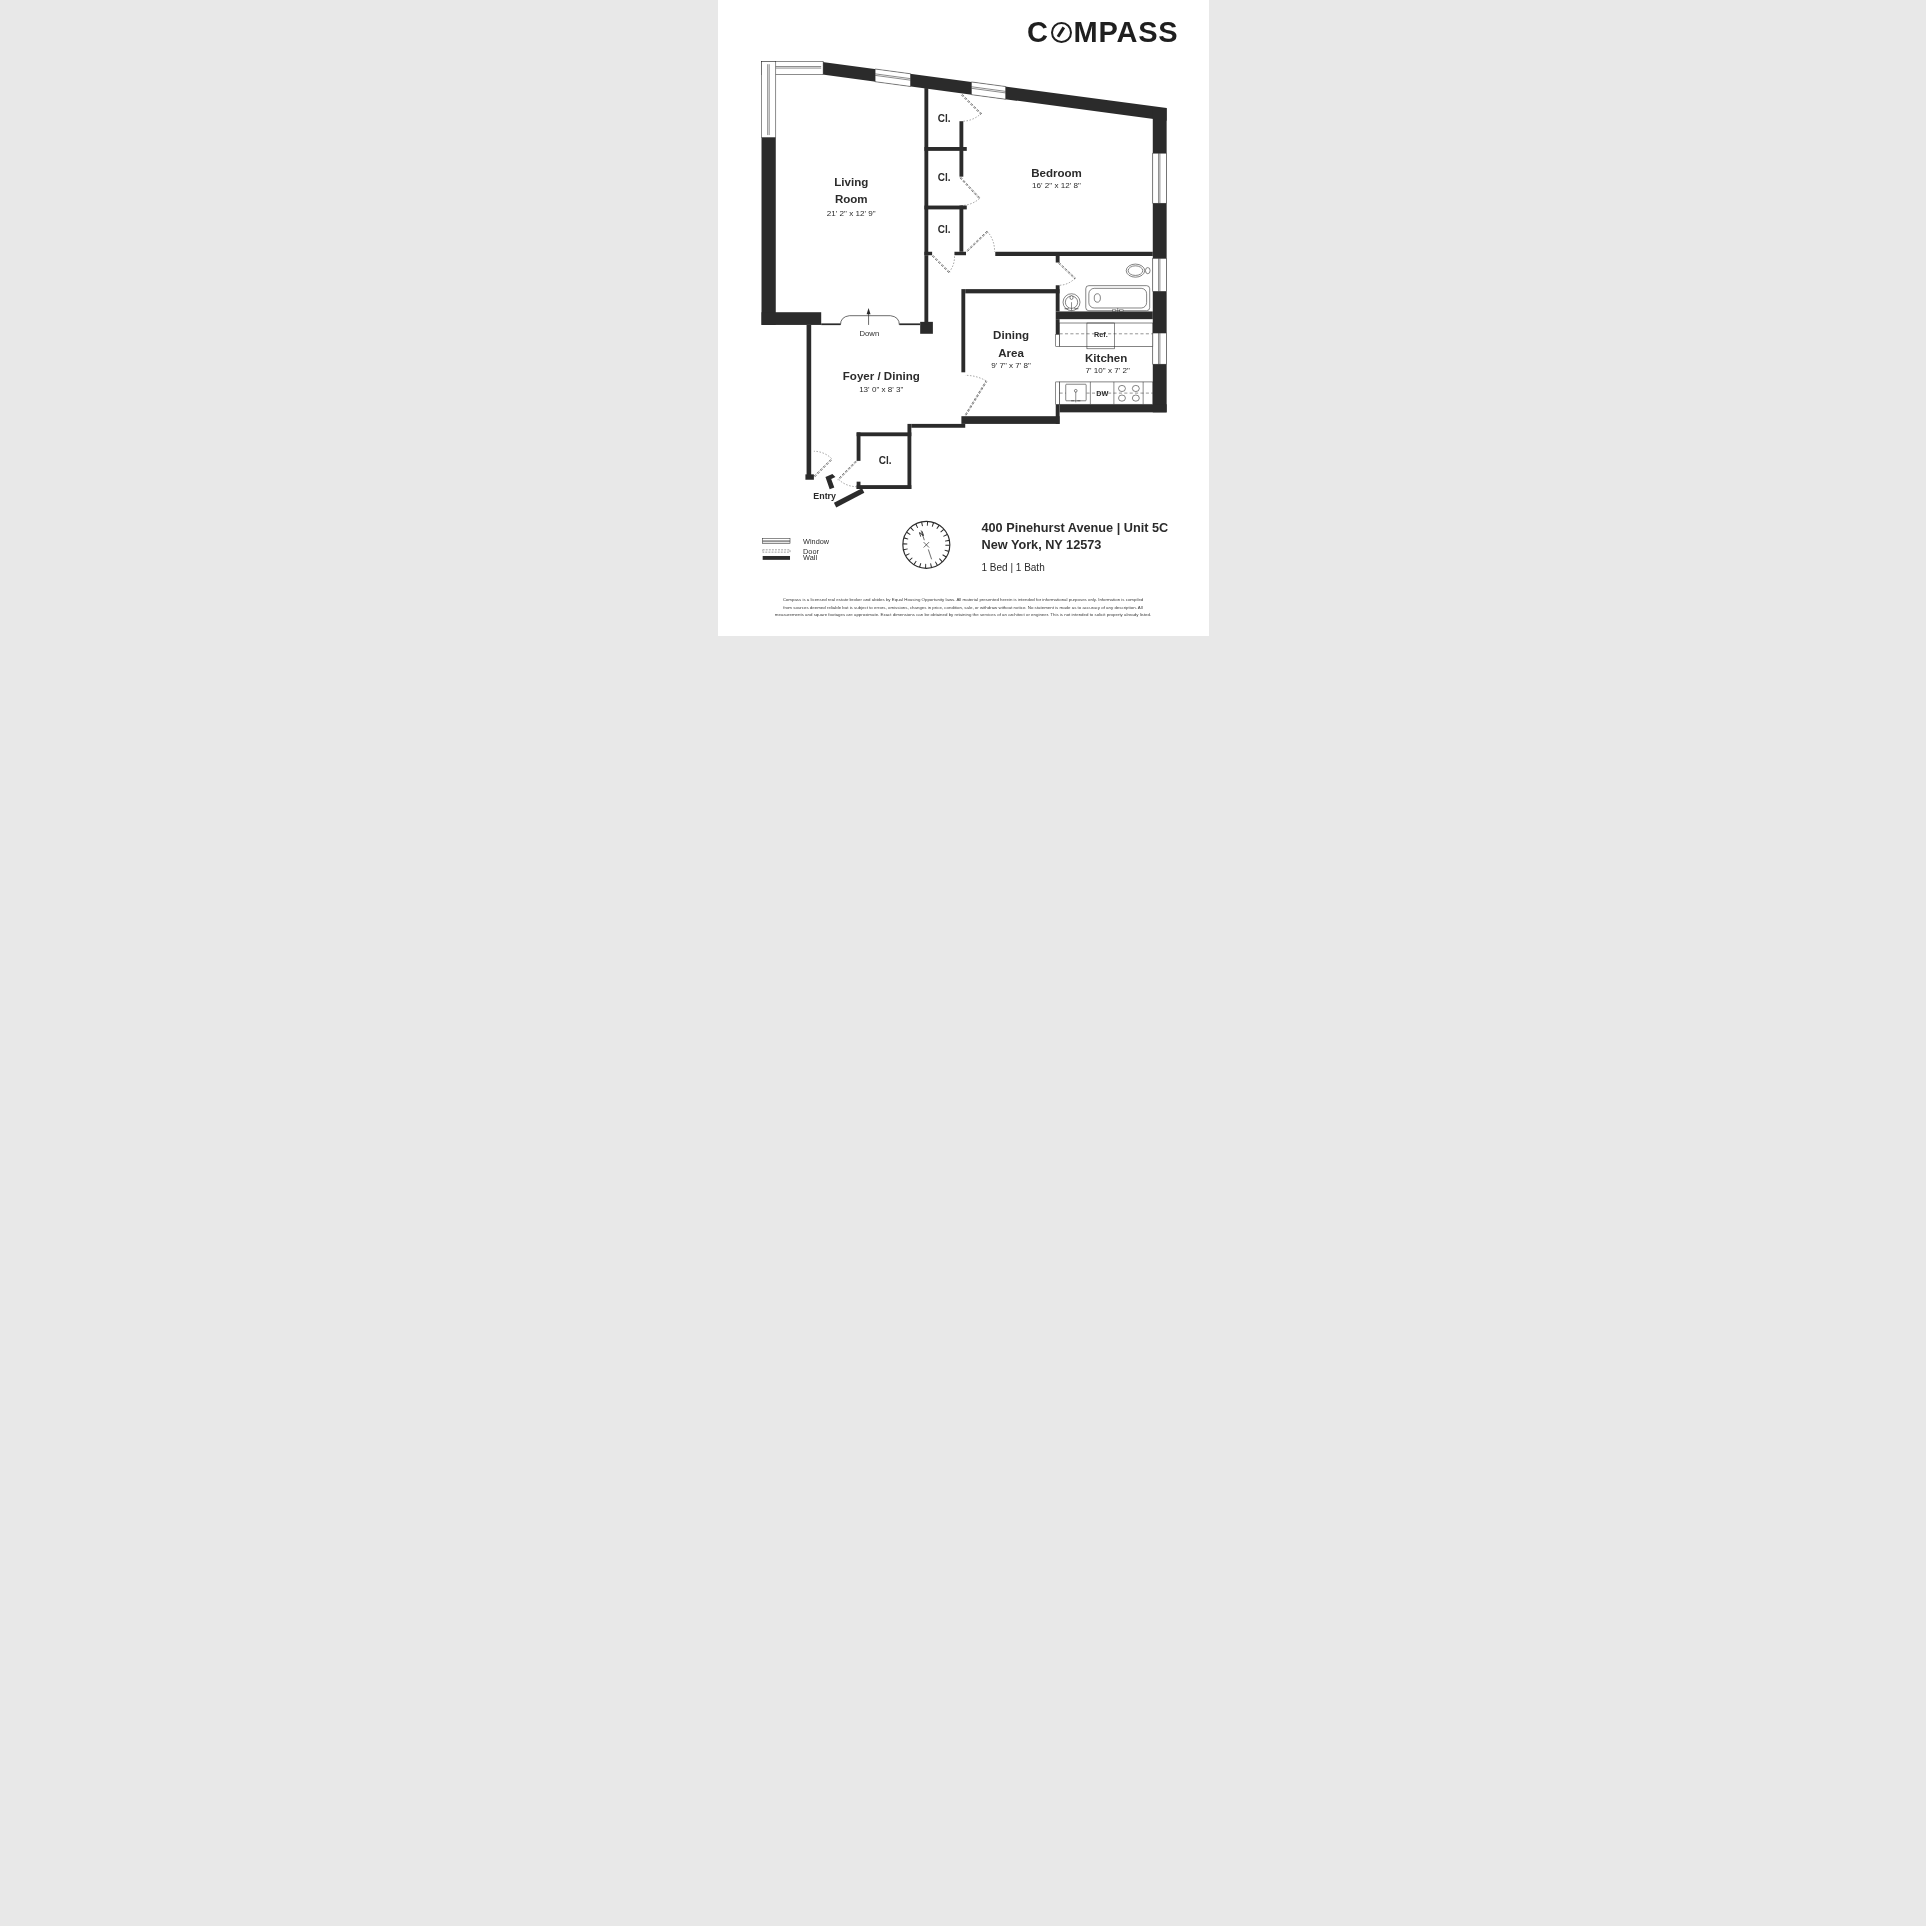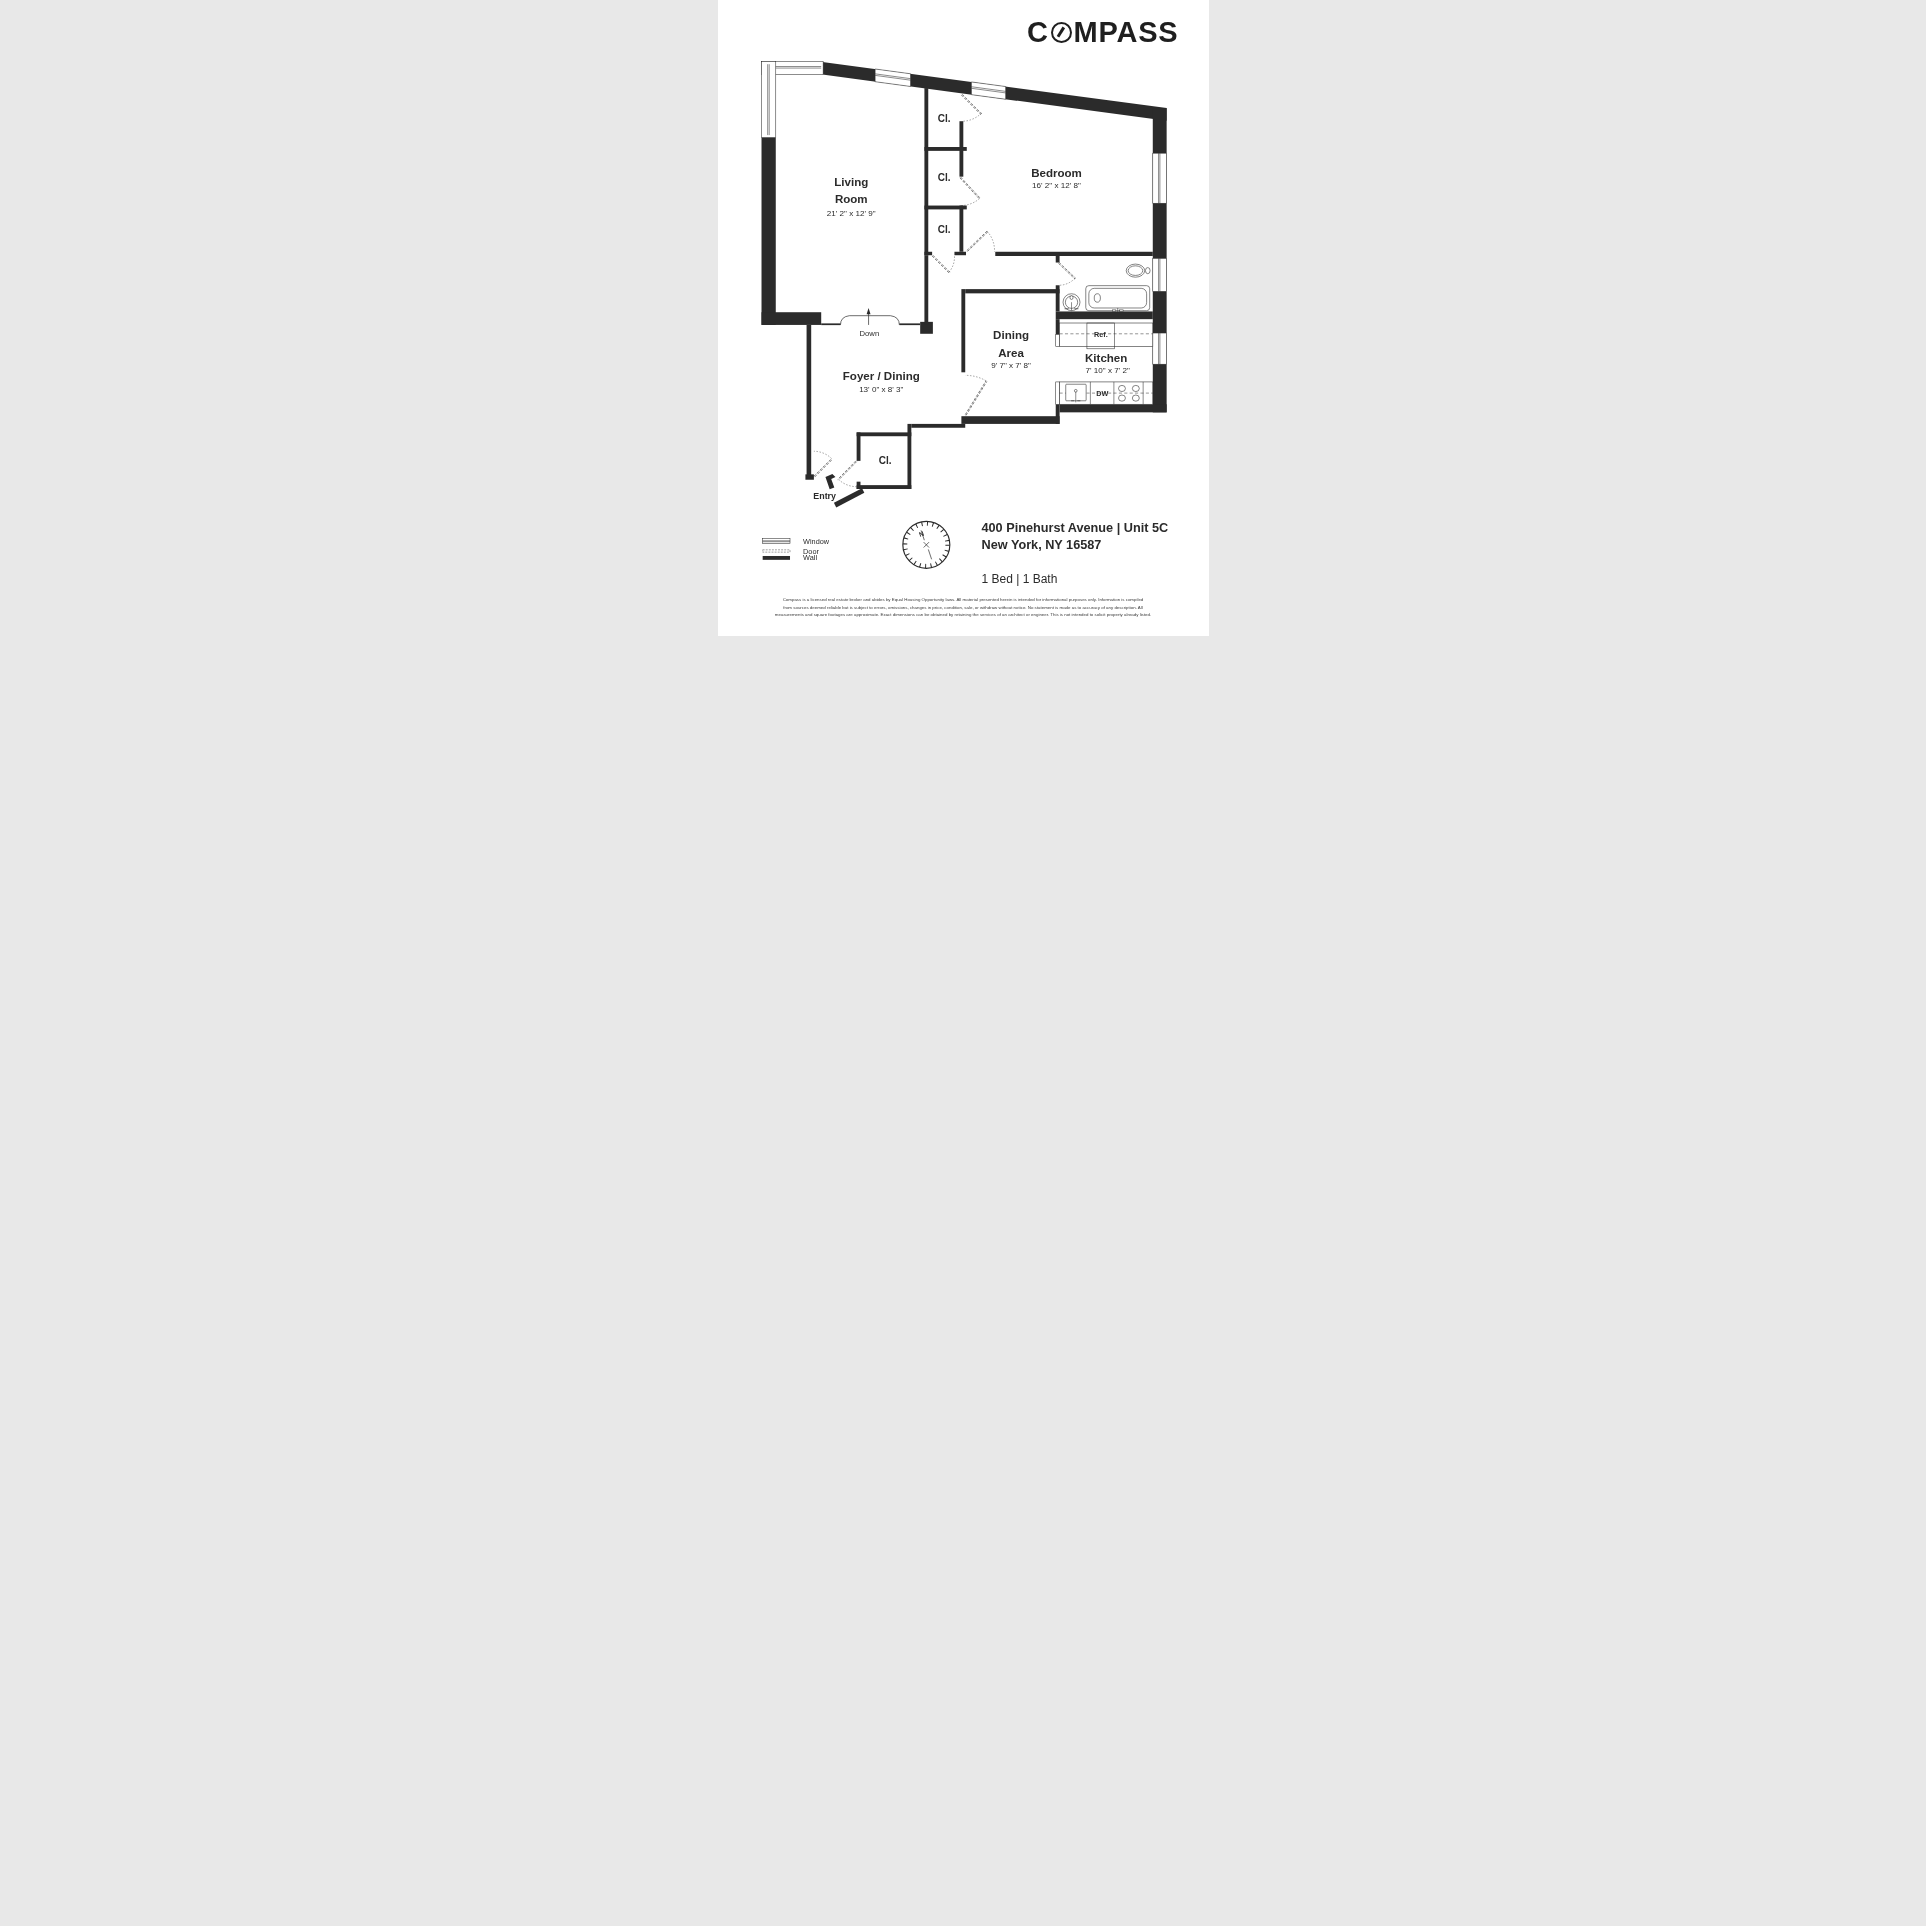--- a/index.html
+++ b/index.html
@@ -30,21 +30,21 @@
   .logo{
     position:absolute;top:21.6px;right:30px;display:flex;align-items:center;gap:1.9px;
     font-size:29px;font-weight:600;letter-spacing:0.8px;color:#1f1f1f;line-height:1;
   }
   .logo .word{line-height:0.75;}
   .logo-o{display:inline-block;width:17px;height:17px;border:2.1px solid #1f1f1f;border-radius:50%;position:relative;}
   .logo-o::after{content:"";position:absolute;left:50%;top:50%;width:3.1px;height:10.8px;background:#1f1f1f;transform:translate(-50%,-50%) rotate(32deg);}
 
   .address{position:absolute;left:264px;top:520px;}
   .address .a-line{font-size:12.7px;font-weight:700;line-height:16.6px;white-space:nowrap;}
-  .address .a-meta{font-size:12px;font-weight:400;margin-top:19px;}
+  .address .a-meta{font-size:10px;font-weight:400;margin-top:9px;}
 
   .disclaimer{
     position:absolute;left:50%;top:596px;transform:translateX(-50%);
     width:439px;text-align:center;font-size:4.4px;line-height:7.7px;color:#3a3a3a;
   }
 </style>
 </head>
 <body>
 
 <div class="page">
@@ -273,21 +273,21 @@
       <line class="thin2" x1="527.3" y1="1376.4" x2="535.8" y2="1402"></line>
       <line class="thin2" x1="546.2" y1="1426" x2="554.7" y2="1451.6"></line>
       <line class="thin2" x1="534" y1="1407" x2="548" y2="1421"></line>
       <line class="thin2" x1="548" y1="1407" x2="534" y2="1421"></line>
       <text class="north-label" x="528" y="1392" text-anchor="middle" transform="rotate(-20 528 1386)">N</text>
     </g>
   </svg>
 
   <div class="address">
     <div class="a-line">400 Pinehurst Avenue | Unit 5C</div>
-    <div class="a-line">New York, NY 16587</div>
+    <div class="a-line">New York, NY 12573</div>
     <div class="a-meta">1 Bed | 1 Bath</div>
   </div>
 
   <div class="disclaimer">
     <div>Compass is a licensed real estate broker and abides by Equal Housing Opportunity laws. All material presented herein is intended for informational purposes only. Information is compiled</div>
     <div>from sources deemed reliable but is subject to errors, omissions, changes in price, condition, sale, or withdraw without notice. No statement is made as to accuracy of any description. All</div>
     <div>measurements and square footages are approximate. Exact dimensions can be obtained by retaining the services of an architect or engineer. This is not intended to solicit property already listed.</div>
   </div>
 
 </div>

